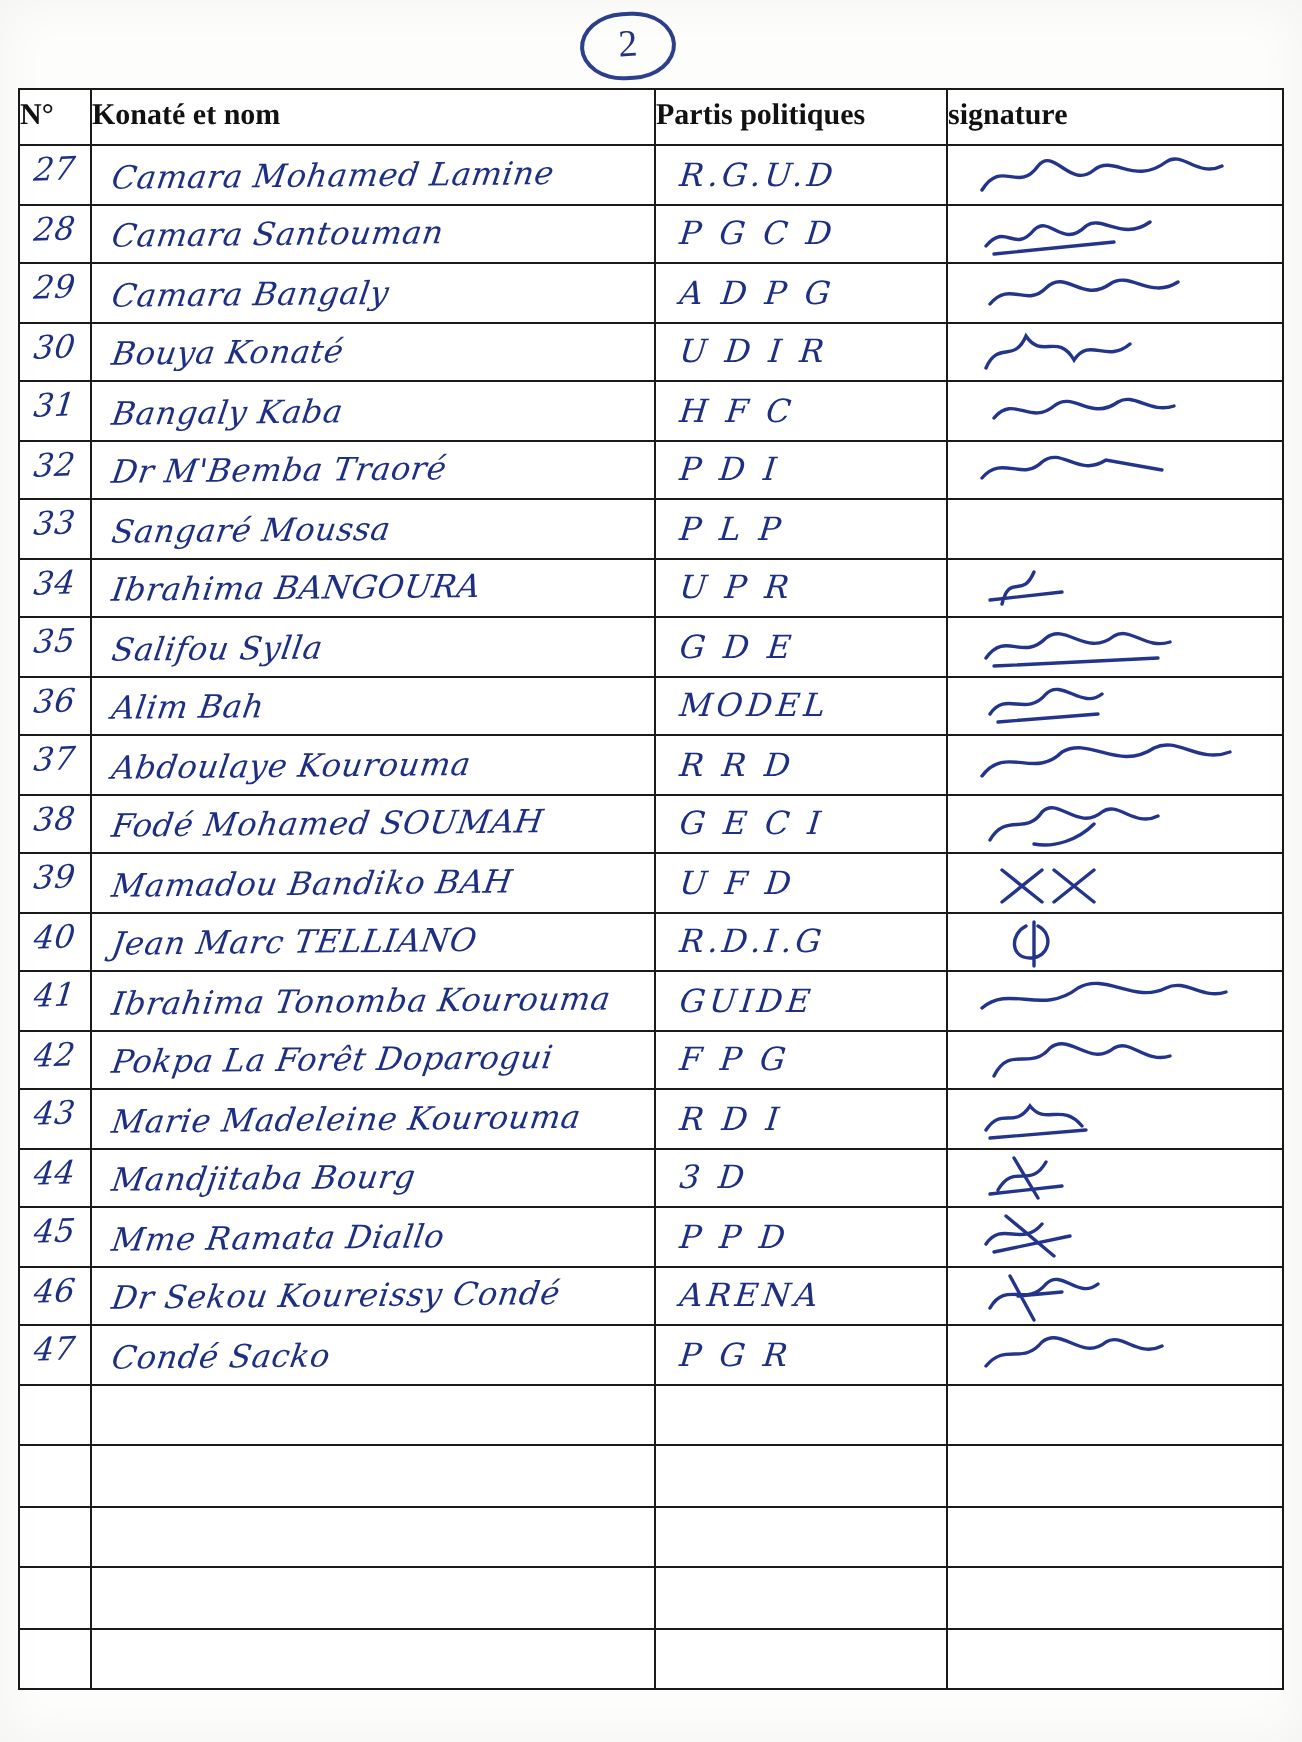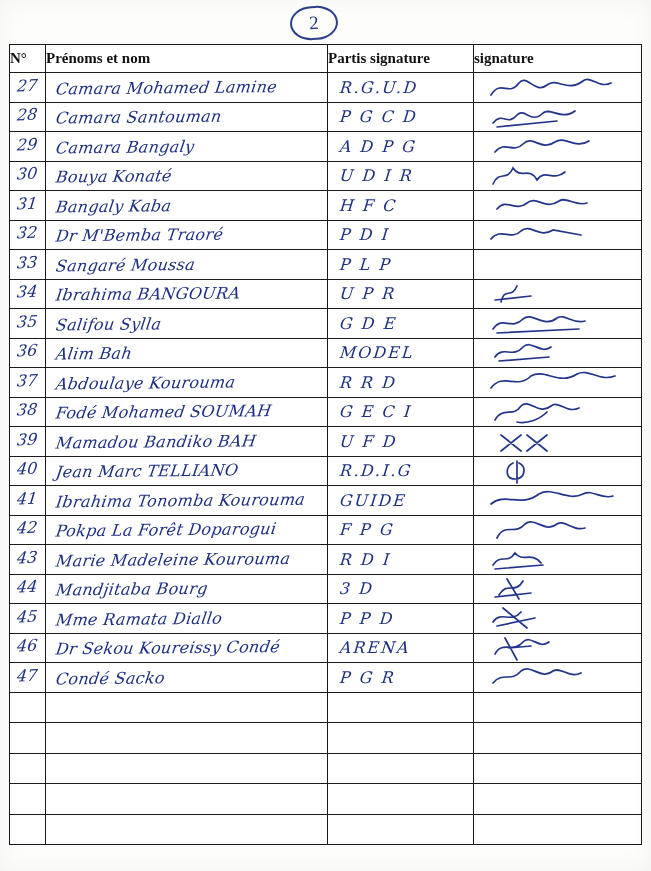--- a/index.html
+++ b/index.html
@@ -151,22 +151,22 @@
     <table class="register">
       <colgroup>
         <col class="c-num">
         <col class="c-name">
         <col class="c-party">
         <col class="c-sign">
       </colgroup>
       <thead>
         <tr>
           <th class="center">N°</th>
-          <th>Prénoms et nom</th>
-          <th>Partis signature</th>
+          <th>Konaté et nom</th>
+          <th>Partis politiques</th>
           <th>signature</th>
         </tr>
       </thead>
       <tbody id="tbody">
           <tr class="">
             <td class="num"><span class="hand">27</span></td>
             <td class="name">
               <span class="hand">Camara Mohamed Lamine</span>
             </td>
             <td class="party">

